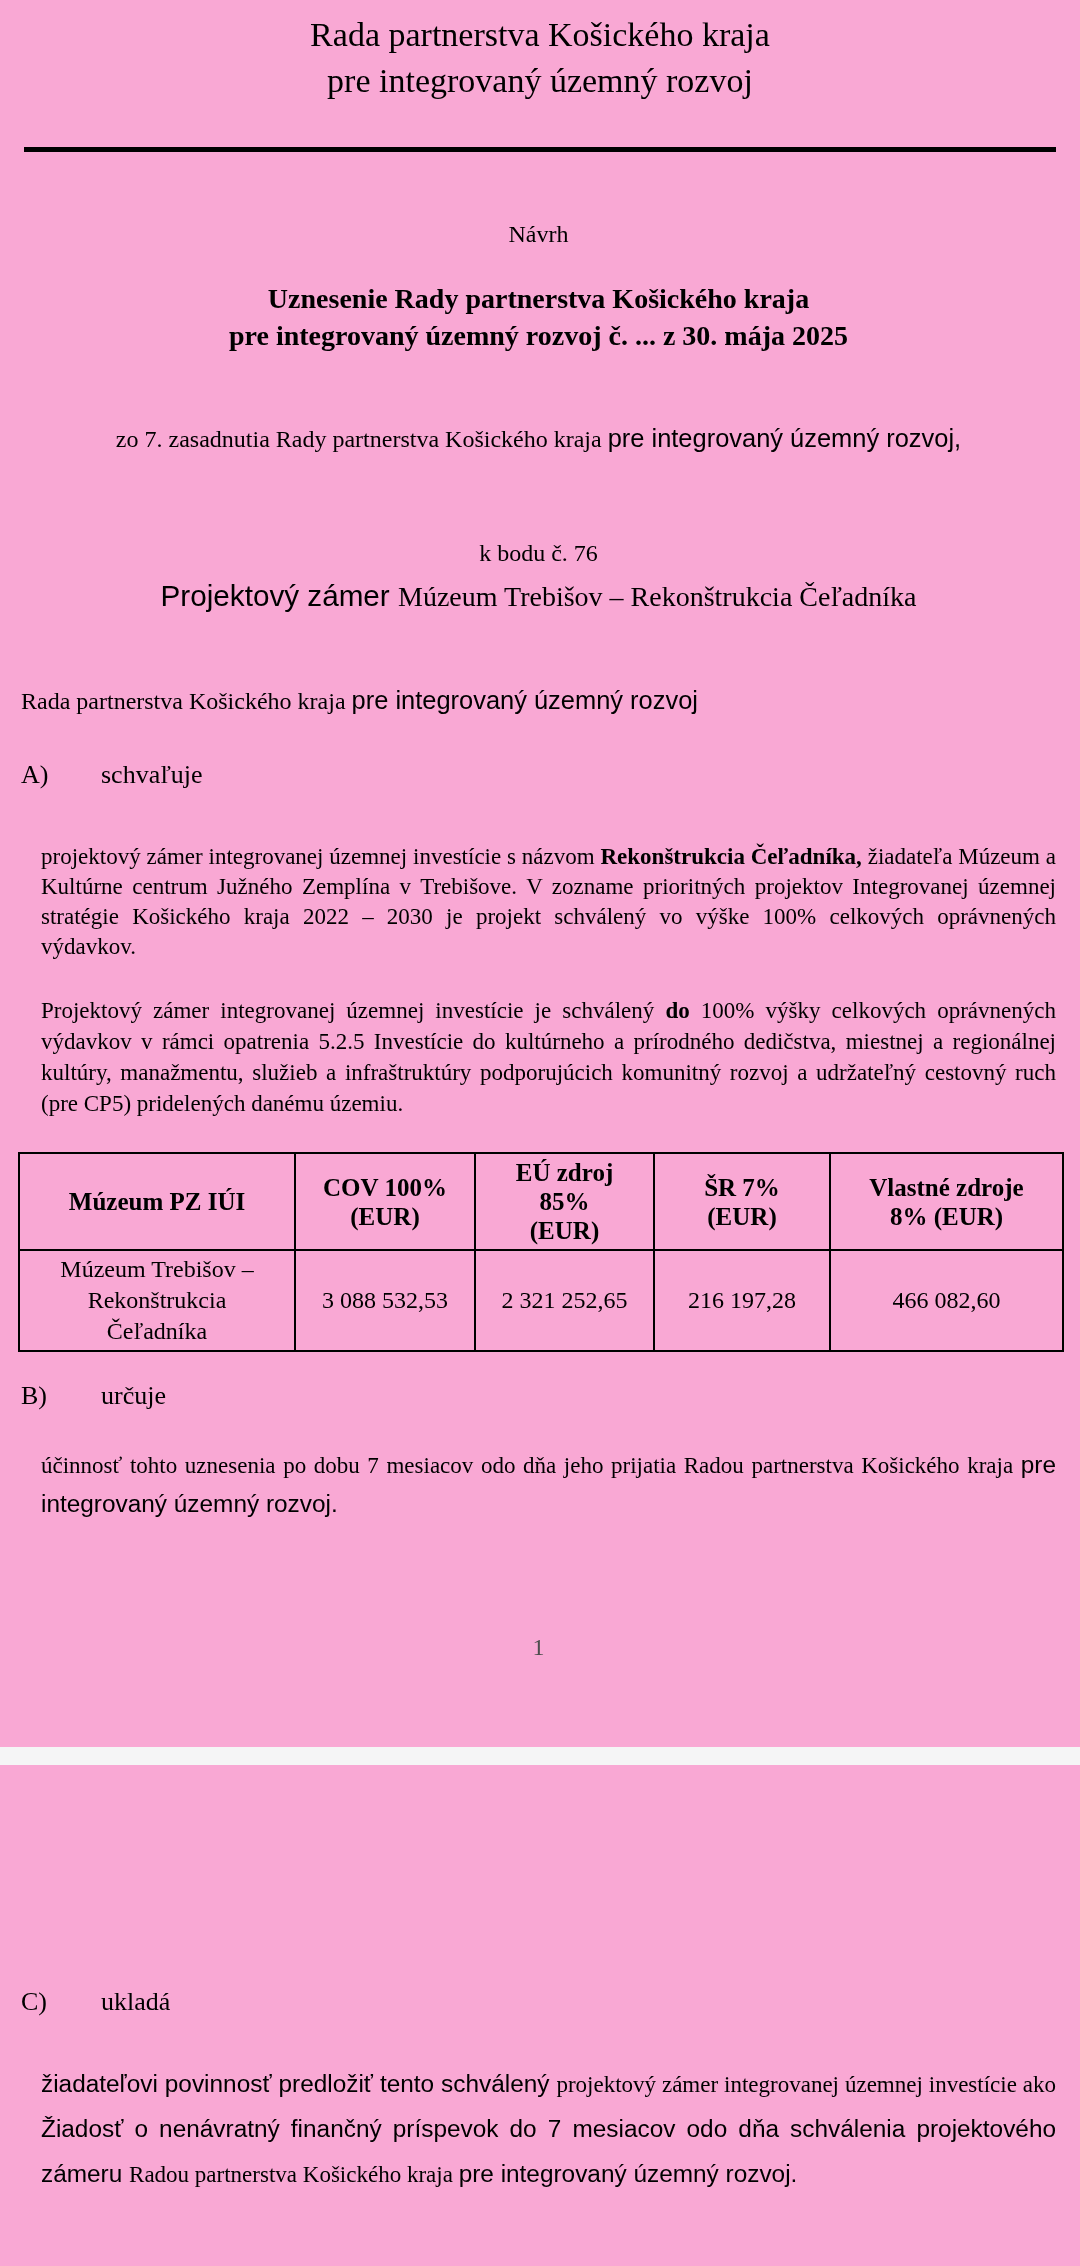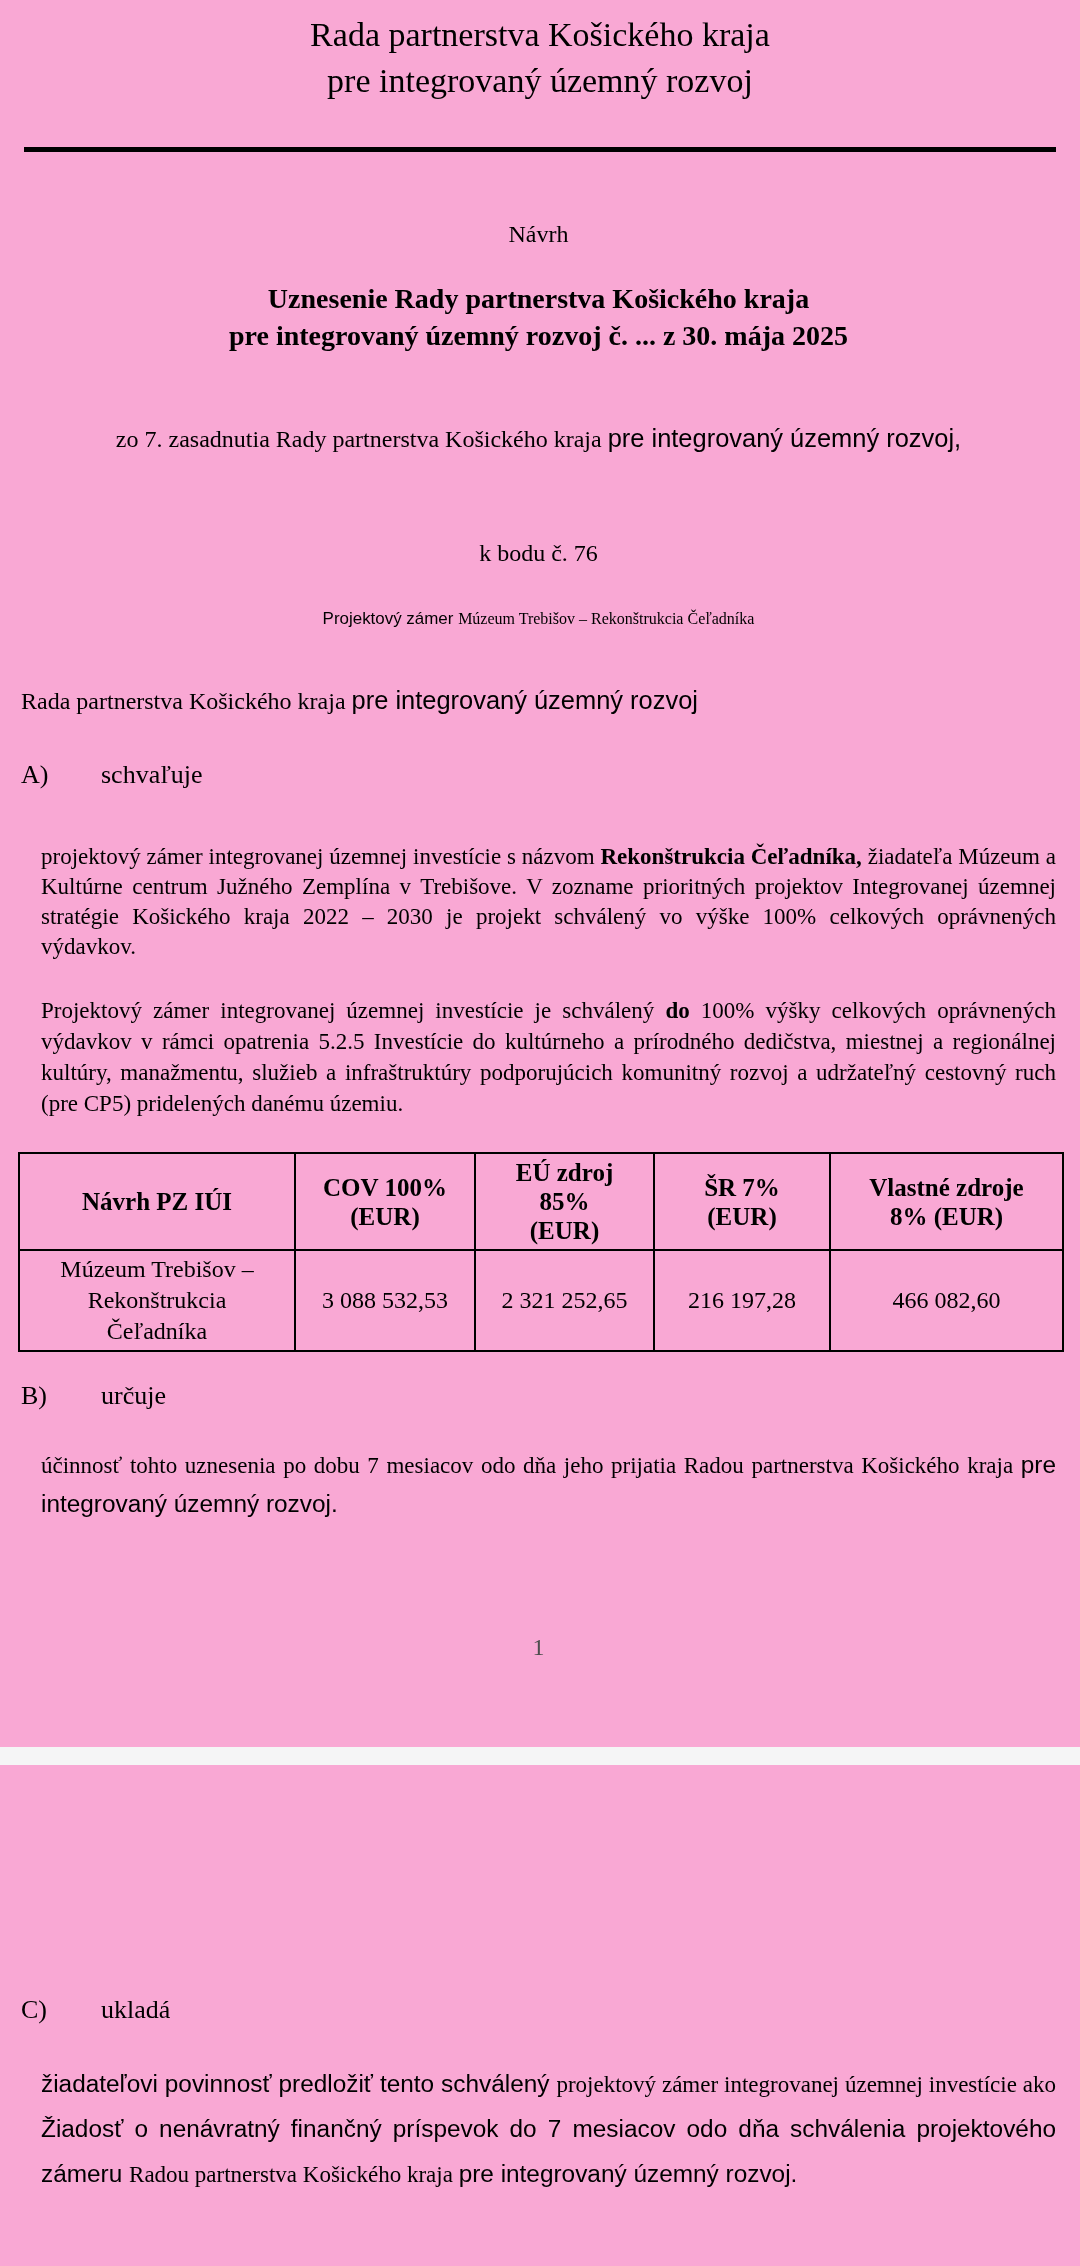--- a/index.html
+++ b/index.html
@@ -48,41 +48,41 @@
   .session {
     top: 419px;
     font-size: 24px;
     line-height: 38px;
   }
   .agenda {
     top: 540px;
     font-size: 24px;
   }
   .subject {
-    top: 609px;
-    font-size: 16px;
+    top: 579px;
+    font-size: 28px;
   }
   .council {
     top: 686px;
     left: 21px; right: 24px;
     font-size: 24px;
     text-align: left;
   }
   .sec-head {
     left: 21px; right: 24px;
     font-size: 26px;
     font-weight: normal;
   }
   .sec-head .sec-letter {
     display: inline-block;
     min-width: 80px;
   }
   .sec-a { top: 760px; }
   .sec-b { top: 1381px; }
-  .sec-c { top: 1987px; margin-top: 8px; }
+  .sec-c { top: 1987px; }
 
   .para {
     font-size: 23px;
     margin-left: 20px;
   }
   .para-a1 { top: 842px;  line-height: 30px; }
   .para-a2 { top: 995px;  line-height: 31px; }
   .para-b  { top: 1446px; line-height: 38px; }
   .para-c  { top: 2062px; line-height: 44px; }
 
@@ -175,21 +175,21 @@
   <table class="abs fin">
     <colgroup>
       <col class="col-name">
         <col class="col-cov">
         <col class="col-eu">
         <col class="col-sr">
         <col class="col-own">
     </colgroup>
     <thead>
       <tr>
-        <th>Návrh PZ IÚI</th>
+        <th>Múzeum PZ IÚI</th>
         <th>COV 100%
 (EUR)</th>
         <th>EÚ zdroj
 85%
 (EUR)</th>
         <th>ŠR 7%
 (EUR)</th>
         <th>Vlastné zdroje
 8% (EUR)</th>
       </tr>

